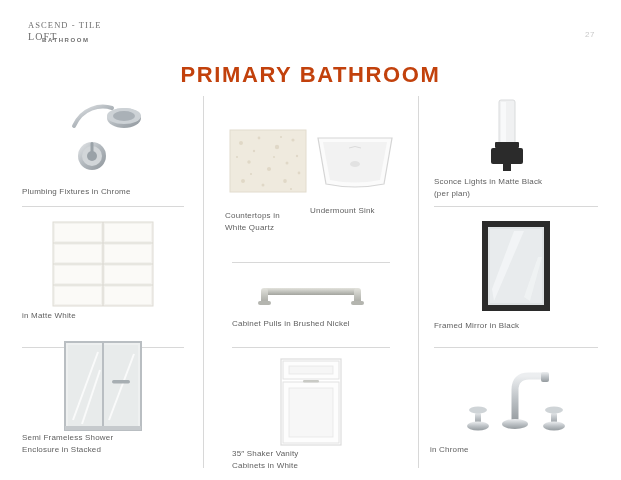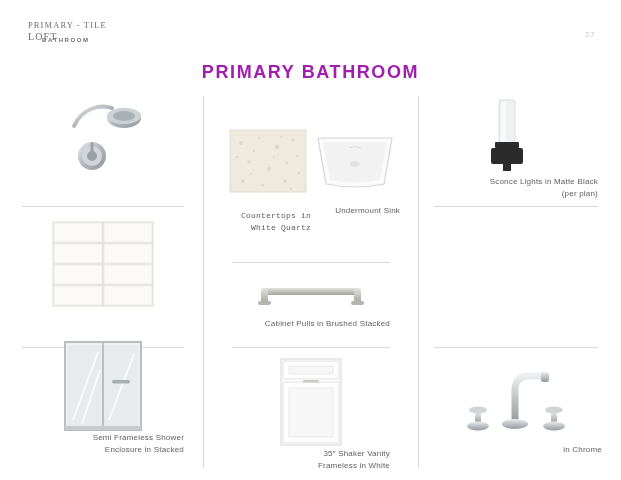--- a/index.html
+++ b/index.html
@@ -56,23 +56,23 @@
     font-size: 8px;
     color: #c9c9c9;
     letter-spacing: 0.5px;
   }
   .title {
     position: absolute;
     top: 62px;
     left: 0;
     right: 0;
     text-align: center;
-    font-size: 18px;
+    font-size: 22px;
     letter-spacing: 1.6px;
-    color: #a21caf;
+    color: #c2410c;
     font-weight: bold;
   }
 
   
   .vline {
     position: absolute;
     top: 96px;
     height: 372px;
     width: 1px;
     background: #d8d8d8;
@@ -82,21 +82,21 @@
 
   .hline {
     position: absolute;
     height: 1px;
     background: #d8d8d8;
   }
 
   
   .cell {
     position: absolute;
-    text-align: right;
+    text-align: left;
     box-sizing: border-box;
   }
   .caption {
     font-size: 8px;
     line-height: 1.45;
     color: #5f5f5f;
     letter-spacing: 0.2px;
   }
   .art {
     display: flex;
@@ -106,21 +106,21 @@
 
   
   svg { display: block; }
 </style>
 </head>
 <body>
 
 <div class="page">
 
   <div class="brand">
-    <div class="brand-line1">PRIMARY - TILE</div>
+    <div class="brand-line1">ASCEND - TILE</div>
     <div class="brand-line2">LOFT</div>
   </div>
   <div class="brand-sub">BATHROOM</div>
   <div class="page-number">27</div>
   <div class="title">PRIMARY BATHROOM</div>
 
   <div class="vline left"></div>
   <div class="vline right"></div>
 
   <div class="hline" style="left:22px; width:162px; top:206px;"></div>
@@ -146,20 +146,21 @@
         <ellipse cx="76" cy="22" rx="17" ry="10" fill="url(#chromeG)"></ellipse>
         <ellipse cx="76" cy="20" rx="17" ry="8" fill="#cdd2d6"></ellipse>
         <ellipse cx="76" cy="20" rx="11" ry="5" fill="#aab1b7"></ellipse>
 
         <circle cx="44" cy="60" r="14" fill="url(#chromeG)"></circle>
         <circle cx="44" cy="60" r="10" fill="#d2d6d9"></circle>
         <circle cx="44" cy="60" r="5" fill="#9aa2a8"></circle>
         <rect x="42.5" y="46" width="3" height="10" rx="1.5" fill="#9aa2a8"></rect>
       </svg>
     </div>
+    <div class="caption" style="margin-top:6px;">Plumbing Fixtures in Chrome</div>
   </div>
 
   <div class="cell" style="left:22px; top:218px; width:162px;">
     <div class="art" style="height:92px;">
       <svg width="104" height="88" viewBox="0 0 104 88">
         <rect x="2" y="2" width="100" height="84" fill="#f3f2ee" stroke="#dedbd4" stroke-width="1"></rect>
         <g stroke="#dcd9d2" stroke-width="1.2" fill="none">
           <line x1="2" y1="23" x2="102" y2="23"></line>
           <line x1="2" y1="44" x2="102" y2="44"></line>
           <line x1="2" y1="65" x2="102" y2="65"></line>
@@ -170,20 +171,21 @@
           <rect x="54" y="4" width="46" height="17"></rect>
           <rect x="4" y="25" width="46" height="17"></rect>
           <rect x="54" y="25" width="46" height="17"></rect>
           <rect x="4" y="46" width="46" height="17"></rect>
           <rect x="54" y="46" width="46" height="17"></rect>
           <rect x="4" y="67" width="46" height="17"></rect>
           <rect x="54" y="67" width="46" height="17"></rect>
         </g>
       </svg>
     </div>
+    <div class="caption">in Matte White</div>
   </div>
 
   <div class="cell" style="left:22px; top:340px; width:162px;">
     <div class="art" style="height:92px;">
       <svg width="86" height="92" viewBox="0 0 86 92">
         <rect x="5" y="2" width="76" height="88" fill="#eef0f0" stroke="#b9bec2" stroke-width="2"></rect>
         <rect x="8" y="5" width="70" height="82" fill="#e6eaea" opacity="0.85"></rect>
         <line x1="43" y1="2" x2="43" y2="90" stroke="#b9bec2" stroke-width="2"></line>
         <g stroke="#ffffff" stroke-width="2" opacity="0.75">
           <line x1="13" y1="80" x2="38" y2="12"></line>
@@ -191,21 +193,21 @@
           <line x1="49" y1="80" x2="74" y2="14"></line>
         </g>
         <rect x="52" y="40" width="18" height="3.5" rx="1.7" fill="#a7aeb2"></rect>
         <rect x="5" y="86" width="76" height="4" fill="#c6cacd"></rect>
       </svg>
     </div>
     <div class="caption">Semi Frameless Shower</div>
     <div class="caption">Enclosure in Stacked</div>
   </div>
 
-  <div class="cell" style="left:225px; top:128px; width:86px;font-family:Liberation Mono, monospace;">
+  <div class="cell" style="left:225px; top:128px; width:86px;">
     <div class="art" style="height:66px;">
       <svg width="78" height="64" viewBox="0 0 78 64">
         <rect x="1" y="1" width="76" height="62" fill="#efeade" stroke="#e2dcce" stroke-width="1"></rect>
         <g fill="#dfd7c5" opacity="0.9">
           <circle cx="12" cy="14" r="2"></circle>
             <circle cx="30" cy="9" r="1.4"></circle>
           <circle cx="48" cy="18" r="2.2"></circle>
             <circle cx="64" cy="11" r="1.6"></circle>
           <circle cx="20" cy="33" r="1.8"></circle>
             <circle cx="40" cy="40" r="2.1"></circle>
@@ -252,52 +254,64 @@
             <stop offset="100%" stop-color="#a3a49e"></stop>
           </linearGradient>
         </defs>
         <rect x="12" y="10" width="96" height="7" rx="3.5" fill="url(#nickelG)"></rect>
         <rect x="10" y="10" width="7" height="16" rx="3" fill="url(#nickelG)"></rect>
         <rect x="103" y="10" width="7" height="16" rx="3" fill="url(#nickelG)"></rect>
         <rect x="7" y="23" width="13" height="4" rx="2" fill="#b4b5af"></rect>
         <rect x="100" y="23" width="13" height="4" rx="2" fill="#b4b5af"></rect>
       </svg>
     </div>
-    <div class="caption">Cabinet Pulls in Brushed Stacked</div>
+    <div class="caption">Cabinet Pulls in Brushed Nickel</div>
   </div>
 
   <div class="cell" style="left:232px; top:356px; width:158px;">
     <div class="art" style="height:92px;">
       <svg width="64" height="90" viewBox="0 0 64 90">
         <rect x="2" y="2" width="60" height="86" fill="#ffffff" stroke="#dcdcdc" stroke-width="1.2"></rect>
         <rect x="4" y="4" width="56" height="18" fill="#fdfdfd" stroke="#e2e2e2" stroke-width="1"></rect>
         <rect x="10" y="9" width="44" height="8" fill="#f6f6f6" stroke="#e6e6e6" stroke-width="0.8"></rect>
         <rect x="4" y="25" width="56" height="61" fill="#fdfdfd" stroke="#e2e2e2" stroke-width="1"></rect>
         <rect x="10" y="31" width="44" height="49" fill="#f7f7f7" stroke="#e6e6e6" stroke-width="0.8"></rect>
         <rect x="24" y="23" width="16" height="2.4" rx="1.2" fill="#c9cac5"></rect>
       </svg>
     </div>
     <div class="caption">35″ Shaker Vanity</div>
-    <div class="caption">Frameless in White</div>
+    <div class="caption">Cabinets in White</div>
   </div>
 
   <div class="cell" style="left:434px; top:96px; width:164px;">
     <div class="art" style="height:80px;">
       <svg width="70" height="80" viewBox="0 0 70 80">
         <rect x="18" y="4" width="16" height="44" rx="2" fill="#f0f1f2" stroke="#d9dbdc" stroke-width="1"></rect>
         <rect x="20" y="6" width="5" height="40" fill="#fafbfb" opacity="0.8"></rect>
         <rect x="14" y="46" width="24" height="6" rx="1" fill="#2b2b2b"></rect>
         <rect x="10" y="52" width="32" height="16" rx="2" fill="#2b2b2b"></rect>
         <rect x="22" y="68" width="8" height="7" fill="#2b2b2b"></rect>
       </svg>
     </div>
     <div class="caption">Sconce Lights in Matte Black</div>
     <div class="caption">(per plan)</div>
   </div>
 
+  <div class="cell" style="left:434px; top:218px; width:164px;">
+    <div class="art" style="height:96px;">
+      <svg width="72" height="94" viewBox="0 0 72 94">
+        <rect x="2" y="2" width="68" height="90" fill="#2b2b2b"></rect>
+        <rect x="8" y="8" width="56" height="78" fill="#dfe3e5"></rect>
+        <rect x="10" y="10" width="52" height="74" fill="#e8ebed"></rect>
+        <polygon points="12,70 34,12 44,12 14,82" fill="#f4f6f7" opacity="0.8"></polygon>
+        <polygon points="44,78 58,38 62,38 50,82" fill="#f4f6f7" opacity="0.6"></polygon>
+      </svg>
+    </div>
+    <div class="caption" style="margin-top:6px;">Framed Mirror in Black</div>
+  </div>
 
   <div class="cell" style="left:430px; top:356px; width:172px;">
     <div class="art" style="height:88px;">
       <svg width="130" height="80" viewBox="0 0 130 80">
         <defs>
           <linearGradient id="chromeG2" x1="0" y1="0" x2="0" y2="1">
             <stop offset="0%" stop-color="#eceef0"></stop>
             <stop offset="50%" stop-color="#bdc2c6"></stop>
             <stop offset="100%" stop-color="#959b9f"></stop>
           </linearGradient>

